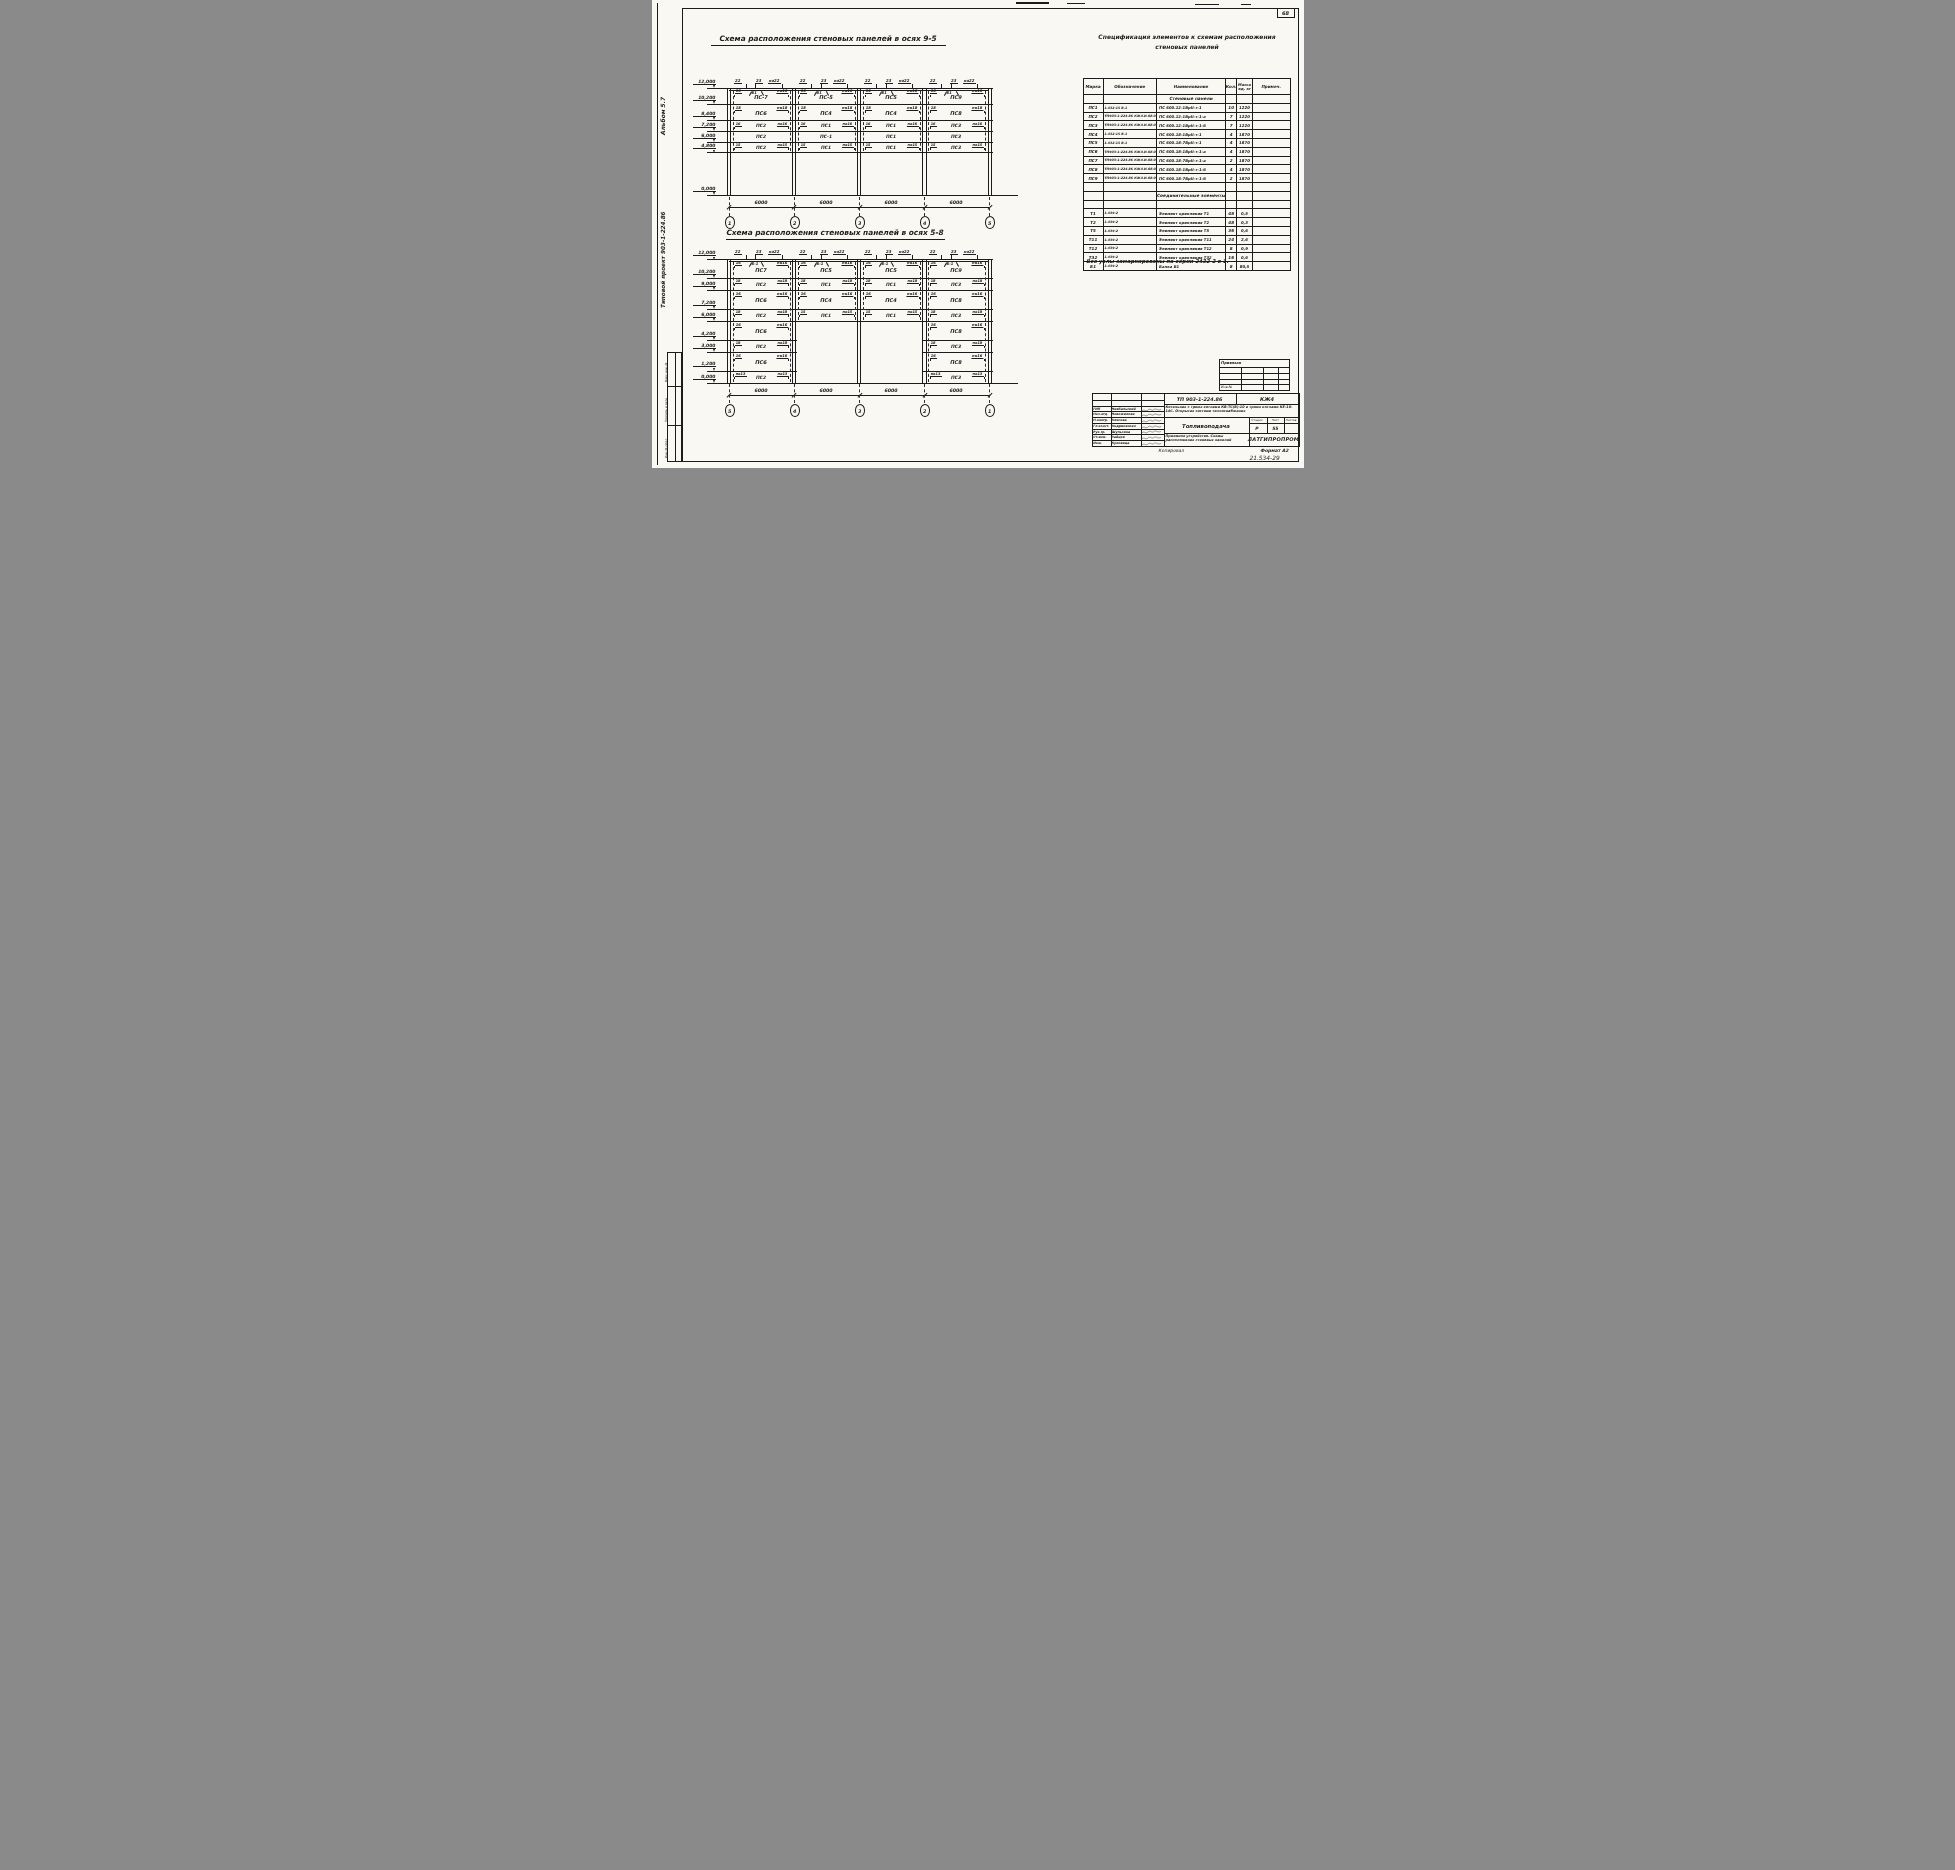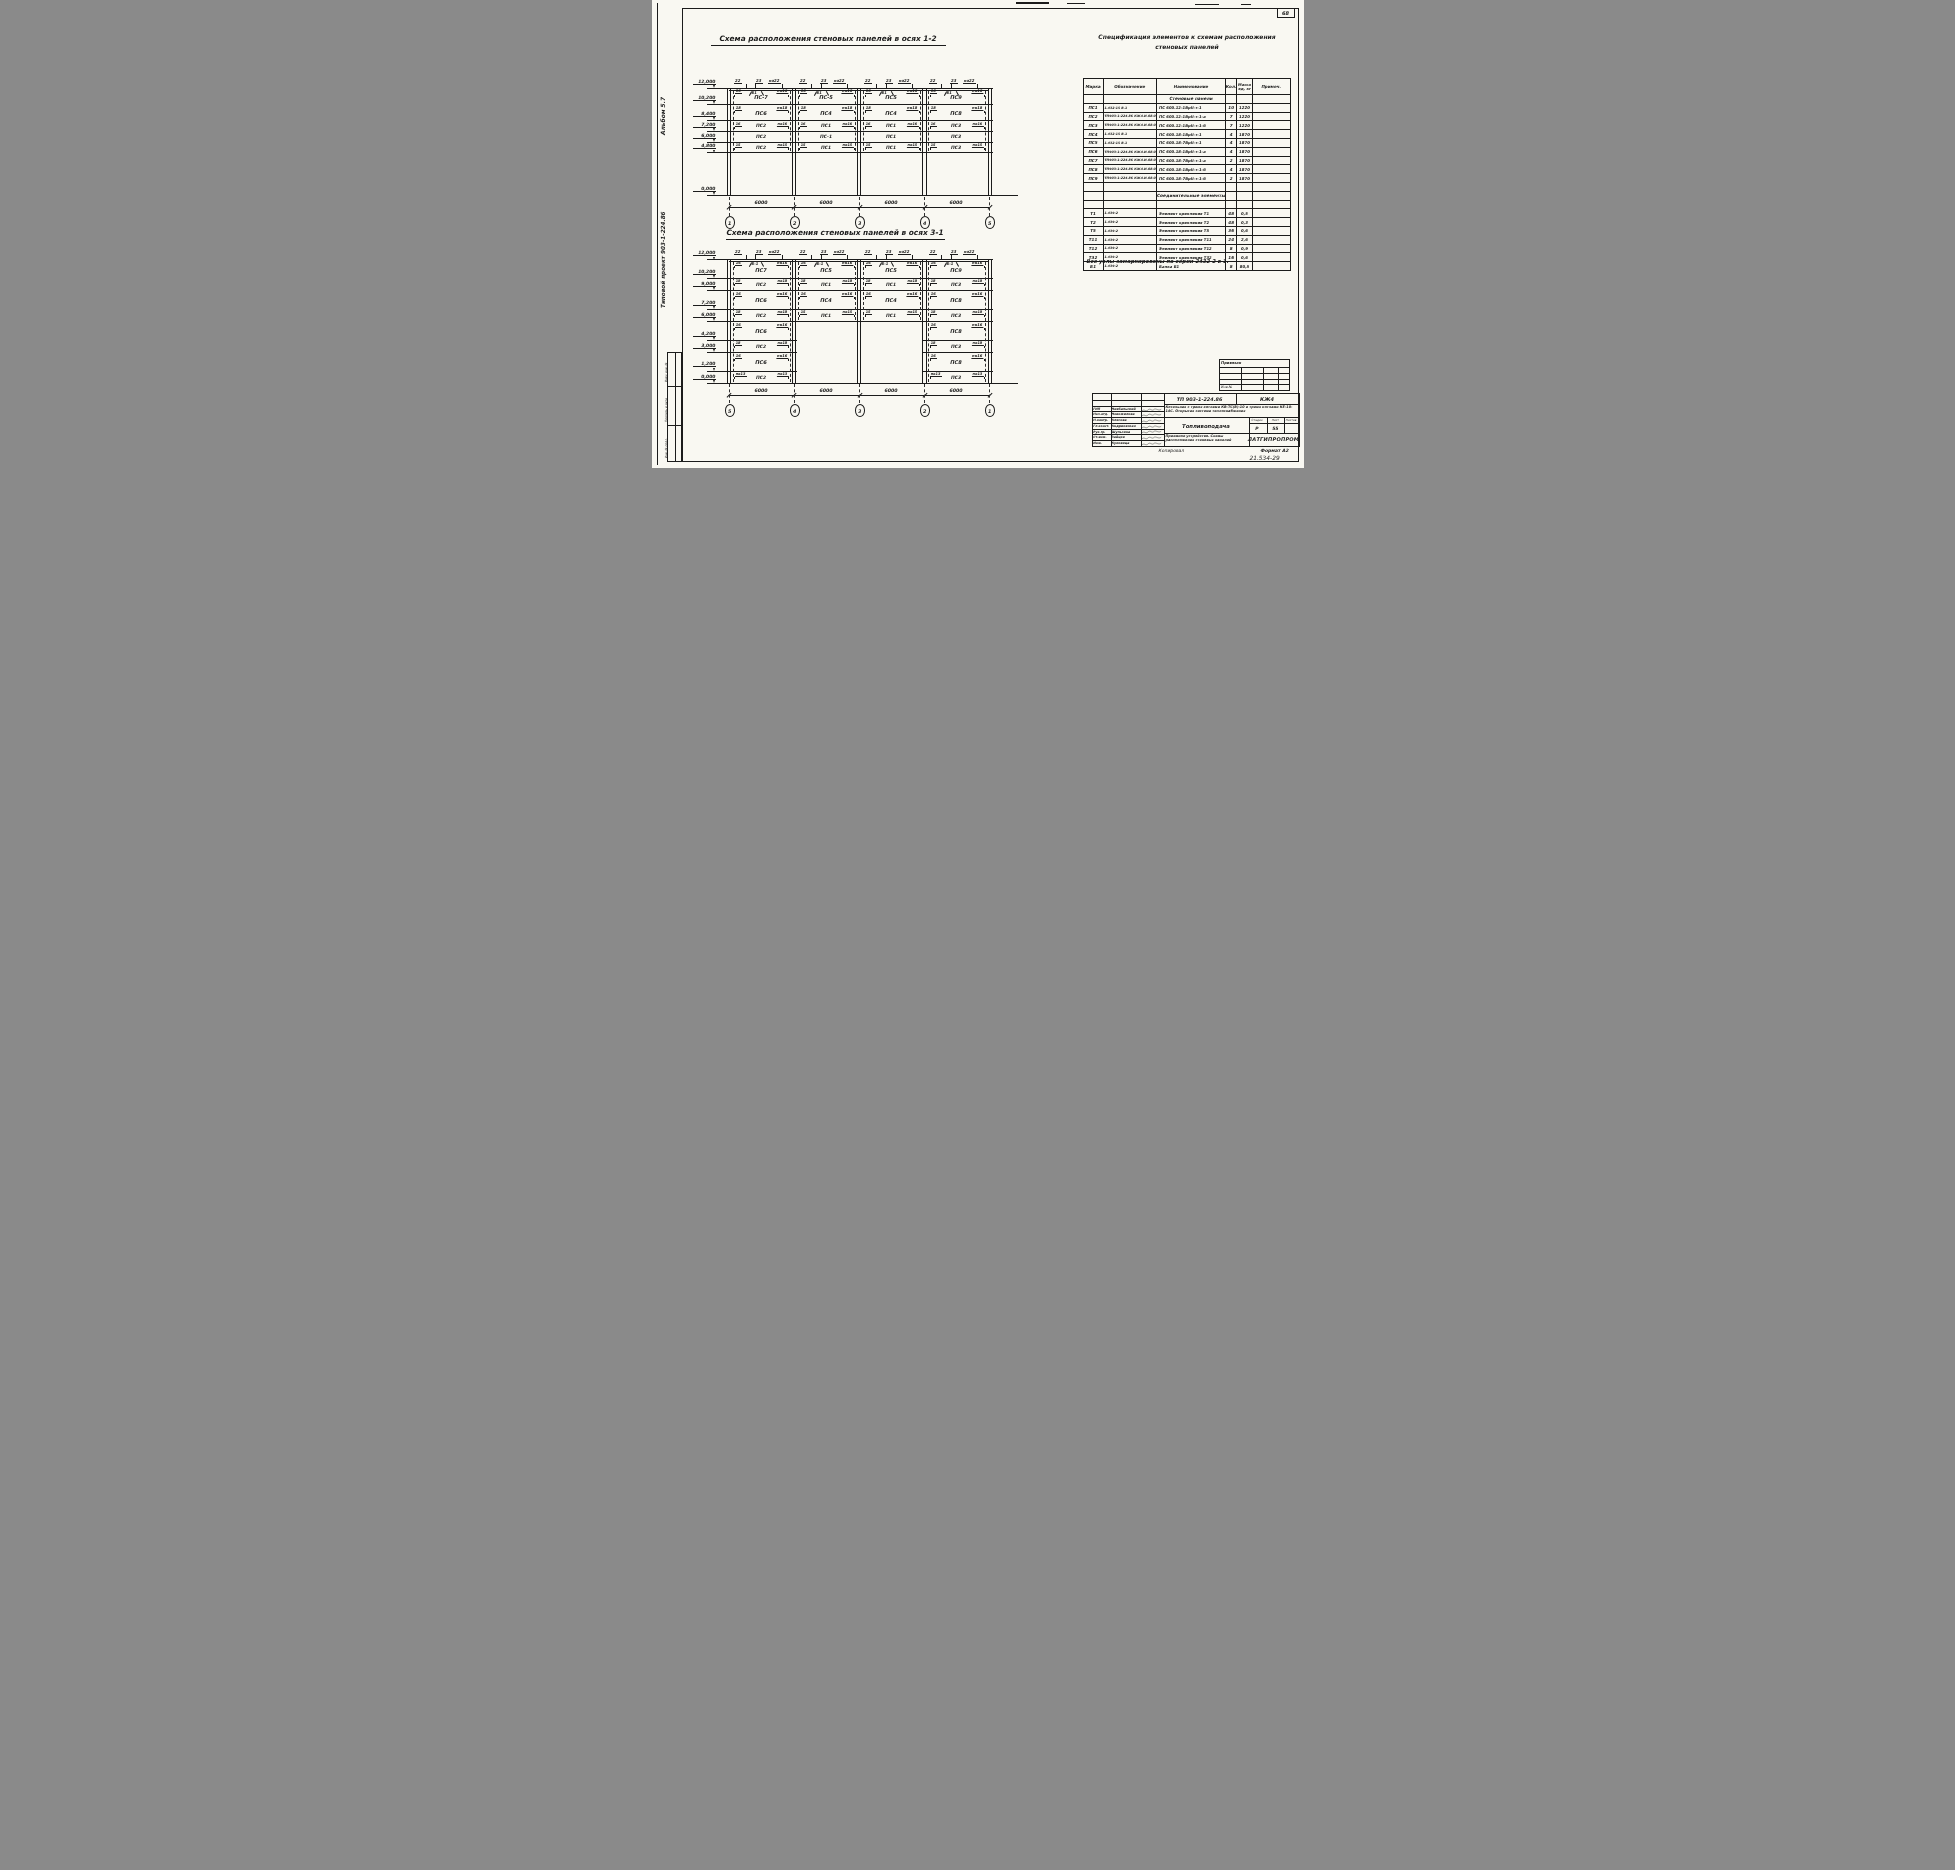--- a/index.html
+++ b/index.html
@@ -132,21 +132,21 @@
       <div style="position: absolute; left: 0px; top: 29px; width: 71px; height: 0.5px; background: rgb(28, 28, 28);"></div>
       <div style="position: absolute; left: 0px; top: 35px; width: 71px; height: 0.5px; background: rgb(28, 28, 28);"></div>
       <div style="position: absolute; left: 0px; top: 40px; width: 71px; height: 0.5px; background: rgb(28, 28, 28);"></div>
       <div style="position: absolute; left: 0px; top: 46px; width: 71px; height: 0.5px; background: rgb(28, 28, 28);"></div>
       <div style="position: absolute; left: 0px; top: 52px; width: 71px; height: 0.5px; background: rgb(28, 28, 28);"></div>
     </div>
 
   <div class="txt" style="left:507px;top:448px;font-size:4.5px;">Копировал</div>
   <div class="txt" style="left:609px;top:448px;font-size:4.5px;font-weight:600;">Формат А2</div>
   <div class="txt" style="left:598px;top:455px;font-size:5.9px;">21.534-29</div>
-<div class="txt" style="left: 59px; top: 34px; font-size: 7.4px; width: 235px; text-align: center; font-weight: 600; border-bottom: 1px solid rgb(28, 28, 28); padding-bottom: 1.6px;">Схема расположения стеновых панелей в осях 1-2</div>
+<div class="txt" style="left: 59px; top: 34px; font-size: 7.4px; width: 235px; text-align: center; font-weight: 600; border-bottom: 1px solid rgb(28, 28, 28); padding-bottom: 1.6px;">Схема расположения стеновых панелей в осях 9-5</div>
     <div class="txt" style="left: 41px; top: 79px; font-size: 4.5px; width: 23px; text-align: right; font-weight: 600; border-bottom: 0.6px solid rgb(28, 28, 28); padding-bottom: 0.4px;">12,000</div>
     <div class="arr" style="left: 61px; top: 85px;"></div>
     <div class="hl" style="left: 55px; top: 88px; width: 22px; height: 0.5px;"></div>
     <div class="txt" style="left: 41px; top: 95px; font-size: 4.5px; width: 23px; text-align: right; font-weight: 600; border-bottom: 0.6px solid rgb(28, 28, 28); padding-bottom: 0.4px;">10,200</div>
     <div class="arr" style="left: 61px; top: 101px;"></div>
     <div class="hl" style="left: 55px; top: 104px; width: 22px; height: 0.5px;"></div>
     <div class="txt" style="left: 41px; top: 111px; font-size: 4.5px; width: 23px; text-align: right; font-weight: 600; border-bottom: 0.6px solid rgb(28, 28, 28); padding-bottom: 0.4px;">8,400</div>
     <div class="arr" style="left: 61px; top: 117px;"></div>
     <div class="hl" style="left: 55px; top: 120px; width: 22px; height: 0.5px;"></div>
     <div class="txt" style="left: 41px; top: 122px; font-size: 4.5px; width: 23px; text-align: right; font-weight: 600; border-bottom: 0.6px solid rgb(28, 28, 28); padding-bottom: 0.4px;">7,200</div>
@@ -335,21 +335,21 @@
     <div class="hl" style="left: 270px; top: 207px; width: 5.5px; height: 0.7px; transform: rotate(-45deg);"></div>
     <div class="vdash" style="left: 272px; top: 197px; height: 19px;"></div>
     <div class="bub" style="left: 268px; top: 216px; width: 8.6px; height: 11px; font-size: 4.9px;">4</div>
     <div class="hl" style="left: 335px; top: 207px; width: 5.5px; height: 0.7px; transform: rotate(-45deg);"></div>
     <div class="vdash" style="left: 337px; top: 197px; height: 19px;"></div>
     <div class="bub" style="left: 333px; top: 216px; width: 8.6px; height: 11px; font-size: 4.9px;">5</div>
     <div class="txt" style="left: 77px; top: 200px; font-size: 4.7px; width: 65px; text-align: center; font-weight: 600;">6000</div>
     <div class="txt" style="left: 142px; top: 200px; font-size: 4.7px; width: 65px; text-align: center; font-weight: 600;">6000</div>
     <div class="txt" style="left: 207px; top: 200px; font-size: 4.7px; width: 65px; text-align: center; font-weight: 600;">6000</div>
     <div class="txt" style="left: 272px; top: 200px; font-size: 4.7px; width: 65px; text-align: center; font-weight: 600;">6000</div>
-    <div class="txt" style="left: 74px; top: 228px; font-size: 7.4px; width: 219px; text-align: center; font-weight: 600; border-bottom: 1px solid rgb(28, 28, 28); padding-bottom: 1.6px;">Схема расположения стеновых панелей в осях 3-1</div>
+    <div class="txt" style="left: 74px; top: 228px; font-size: 7.4px; width: 219px; text-align: center; font-weight: 600; border-bottom: 1px solid rgb(28, 28, 28); padding-bottom: 1.6px;">Схема расположения стеновых панелей в осях 5-8</div>
     <div class="txt" style="left: 41px; top: 250px; font-size: 4.5px; width: 23px; text-align: right; font-weight: 600; border-bottom: 0.6px solid rgb(28, 28, 28); padding-bottom: 0.4px;">12,000</div>
     <div class="arr" style="left: 61px; top: 257px;"></div>
     <div class="hl" style="left: 55px; top: 259px; width: 22px; height: 0.5px;"></div>
     <div class="txt" style="left: 41px; top: 269px; font-size: 4.5px; width: 23px; text-align: right; font-weight: 600; border-bottom: 0.6px solid rgb(28, 28, 28); padding-bottom: 0.4px;">10,200</div>
     <div class="arr" style="left: 61px; top: 275px;"></div>
     <div class="hl" style="left: 55px; top: 278px; width: 22px; height: 0.5px;"></div>
     <div class="txt" style="left: 41px; top: 281px; font-size: 4.5px; width: 23px; text-align: right; font-weight: 600; border-bottom: 0.6px solid rgb(28, 28, 28); padding-bottom: 0.4px;">9,000</div>
     <div class="arr" style="left: 61px; top: 287px;"></div>
     <div class="hl" style="left: 55px; top: 290px; width: 22px; height: 0.5px;"></div>
     <div class="txt" style="left: 41px; top: 300px; font-size: 4.5px; width: 23px; text-align: right; font-weight: 600; border-bottom: 0.6px solid rgb(28, 28, 28); padding-bottom: 0.4px;">7,200</div>

